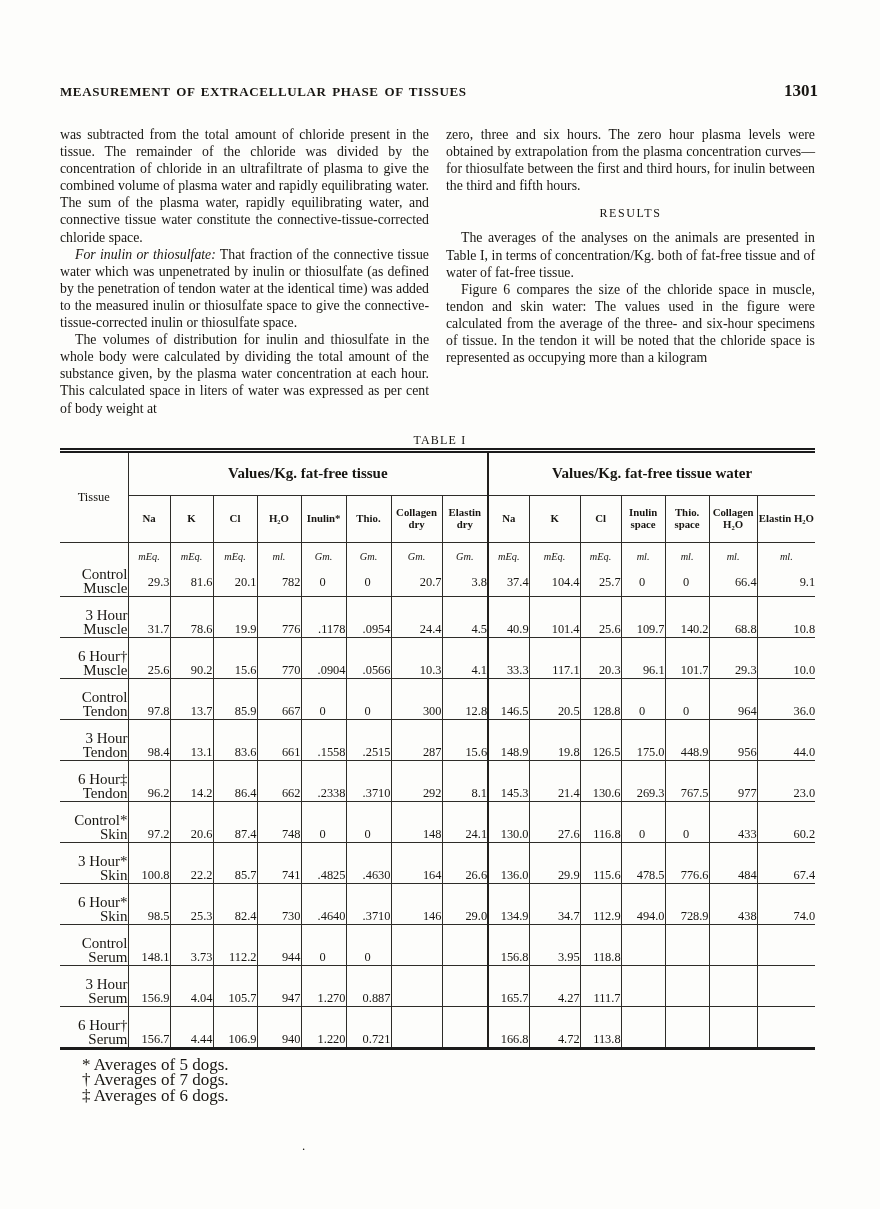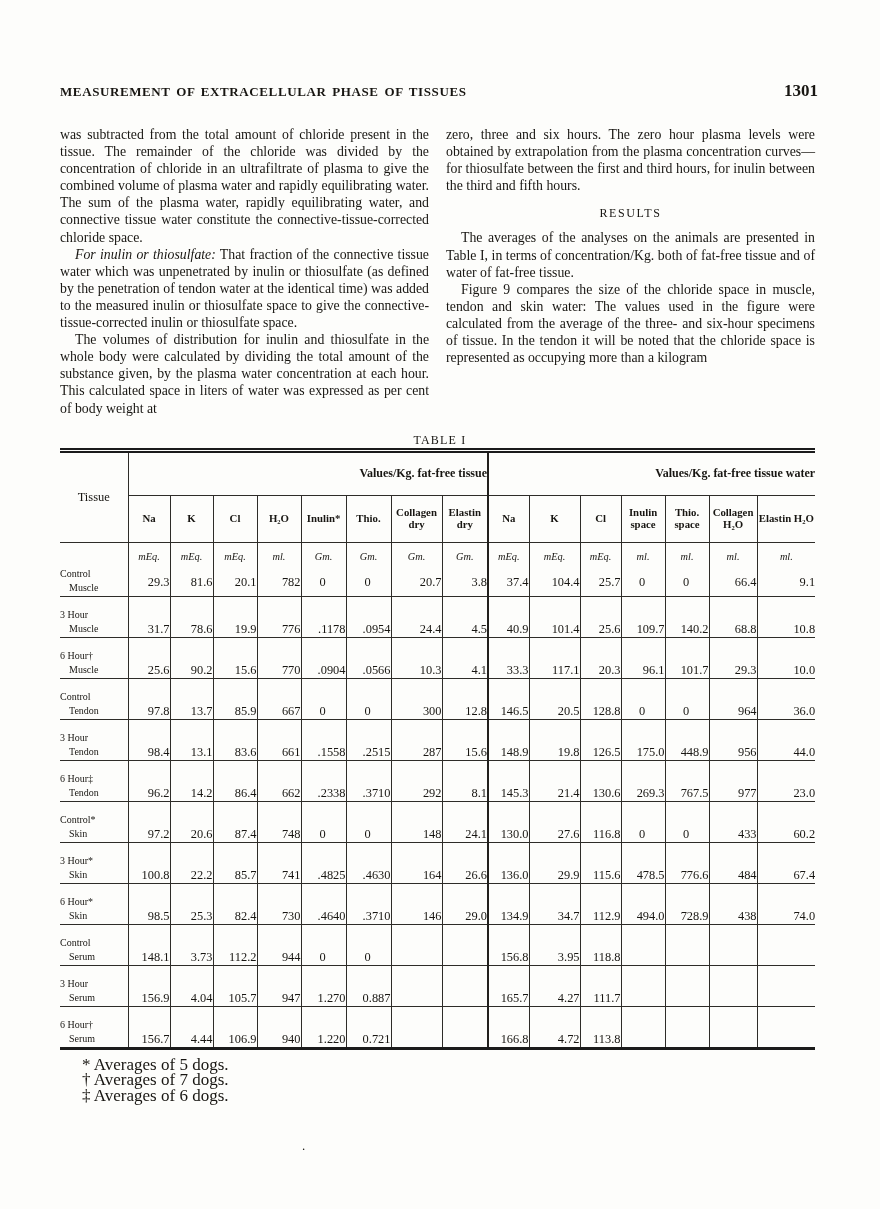--- a/index.html
+++ b/index.html
@@ -43,42 +43,42 @@
   .datatable th,.datatable td{
     border-left:1px solid #2e2c28;
     padding:0;overflow:hidden;
   }
   .datatable .gdiv{border-left:2px solid #22201d;}
   .tissue-h{
     border-left:none !important;
     font-size:12.5px;font-weight:normal;text-align:center;vertical-align:middle;
   }
   .group-h{
-    font-size:12px;font-weight:bold;text-align:right;vertical-align:middle;
+    font-size:15px;font-weight:bold;text-align:center;vertical-align:middle;
     border-bottom:1px solid #2e2c28;height:42px;
   }
   .colhead{
     font-size:10.8px;font-weight:bold;text-align:center;vertical-align:middle;
     line-height:11.5px;height:46px;padding:2px 1px;
     border-bottom:1px solid #2e2c28;
   }
   .unit{
     font-style:italic;font-size:10.3px;text-align:center;vertical-align:bottom;
     height:19px;padding:3px 0 1px 0;border-top:1px solid #2e2c28;
   }
   .val{
     font-size:12.4px;text-align:right;vertical-align:bottom;
     padding:0 5px 6px 0;height:40px;
   }
   .val.ctr{text-align:center;padding-right:2px;}
   tr.firstvals .val{height:28px;padding-bottom:6px;}
   .datatable tbody tr.bordered td{border-top:1px solid #2e2c28;}
   .lbl{
     border-left:none !important;
-    font-size:10px;text-align:left;vertical-align:bottom;
+    font-size:15px;text-align:right;vertical-align:bottom;
     padding:2px 2px 5px 3px;line-height:14.5px;margin-top:23px;
   }
   .lbl .l2{display:block;padding-left:9px;}
   
   .footnotes{margin:7px 0 0 22px;font-size:17px;line-height:15.5px;}
   .stray-dot{position:absolute;left:302px;top:1138px;font-size:13px;}
 </style>
 </head>
 <body>
 
@@ -92,21 +92,21 @@
   <div class="columns">
     <div class="col">
       <p>was subtracted from the total amount of chloride present in the tissue.  The remainder of the chloride was divided by the concentration of chloride in an ultrafiltrate of plasma to give the combined volume of plasma water and rapidly equilibrating water.  The sum of the plasma water, rapidly equilibrating water, and connective tissue water constitute the connective-tissue-corrected chloride space.</p>
       <p class="indent"><span class="ital">For inulin or thiosulfate:</span><span> That fraction of the connective tissue water which was unpenetrated by inulin or thiosulfate (as defined by the penetration of tendon water at the identical time) was added to the measured inulin or thiosulfate space to give the connective-tissue-corrected inulin or thiosulfate space.</span></p>
       <p class="indent">The volumes of distribution for inulin and thiosulfate in the whole body were calculated by dividing the total amount of the substance given, by the plasma water concentration at each hour.  This calculated space in liters of water was expressed as per cent of body weight at</p>
     </div>
     <div class="col">
       <p>zero, three and six hours.  The zero hour plasma levels were obtained by extrapolation from the plasma concentration curves—for thiosulfate between the first and third hours, for inulin between the third and fifth hours.</p>
       <h3 class="results-head">RESULTS</h3>
       <p class="indent">The averages of the analyses on the animals are presented in Table I, in terms of concentration/Kg. both of fat-free tissue and of water of fat-free tissue.</p>
-      <p class="indent">Figure 9 compares the size of the chloride space in muscle, tendon and skin water: The values used in the figure were calculated from the average of the three- and six-hour specimens of tissue.  In the tendon it will be noted that the chloride space is represented as occupying more than a kilogram</p>
+      <p class="indent">Figure 6 compares the size of the chloride space in muscle, tendon and skin water: The values used in the figure were calculated from the average of the three- and six-hour specimens of tissue.  In the tendon it will be noted that the chloride space is represented as occupying more than a kilogram</p>
     </div>
   </div>
 
   <div class="table-block">
     <div class="table-label">TABLE I</div>
 
     <table class="datatable">
       <colgroup>
         <col style="width:68px">
           <col style="width:42px">

